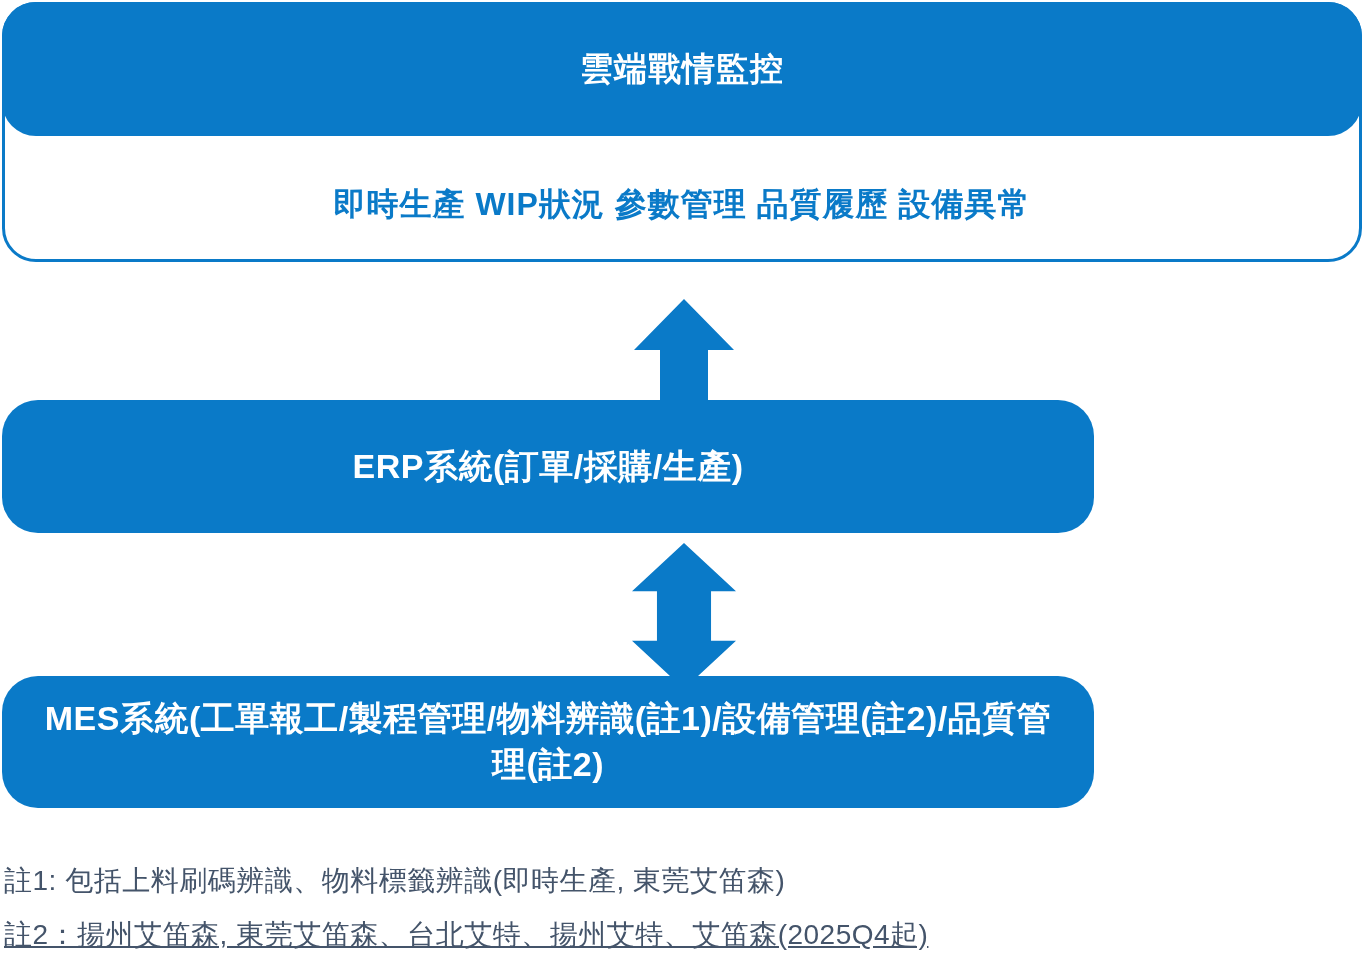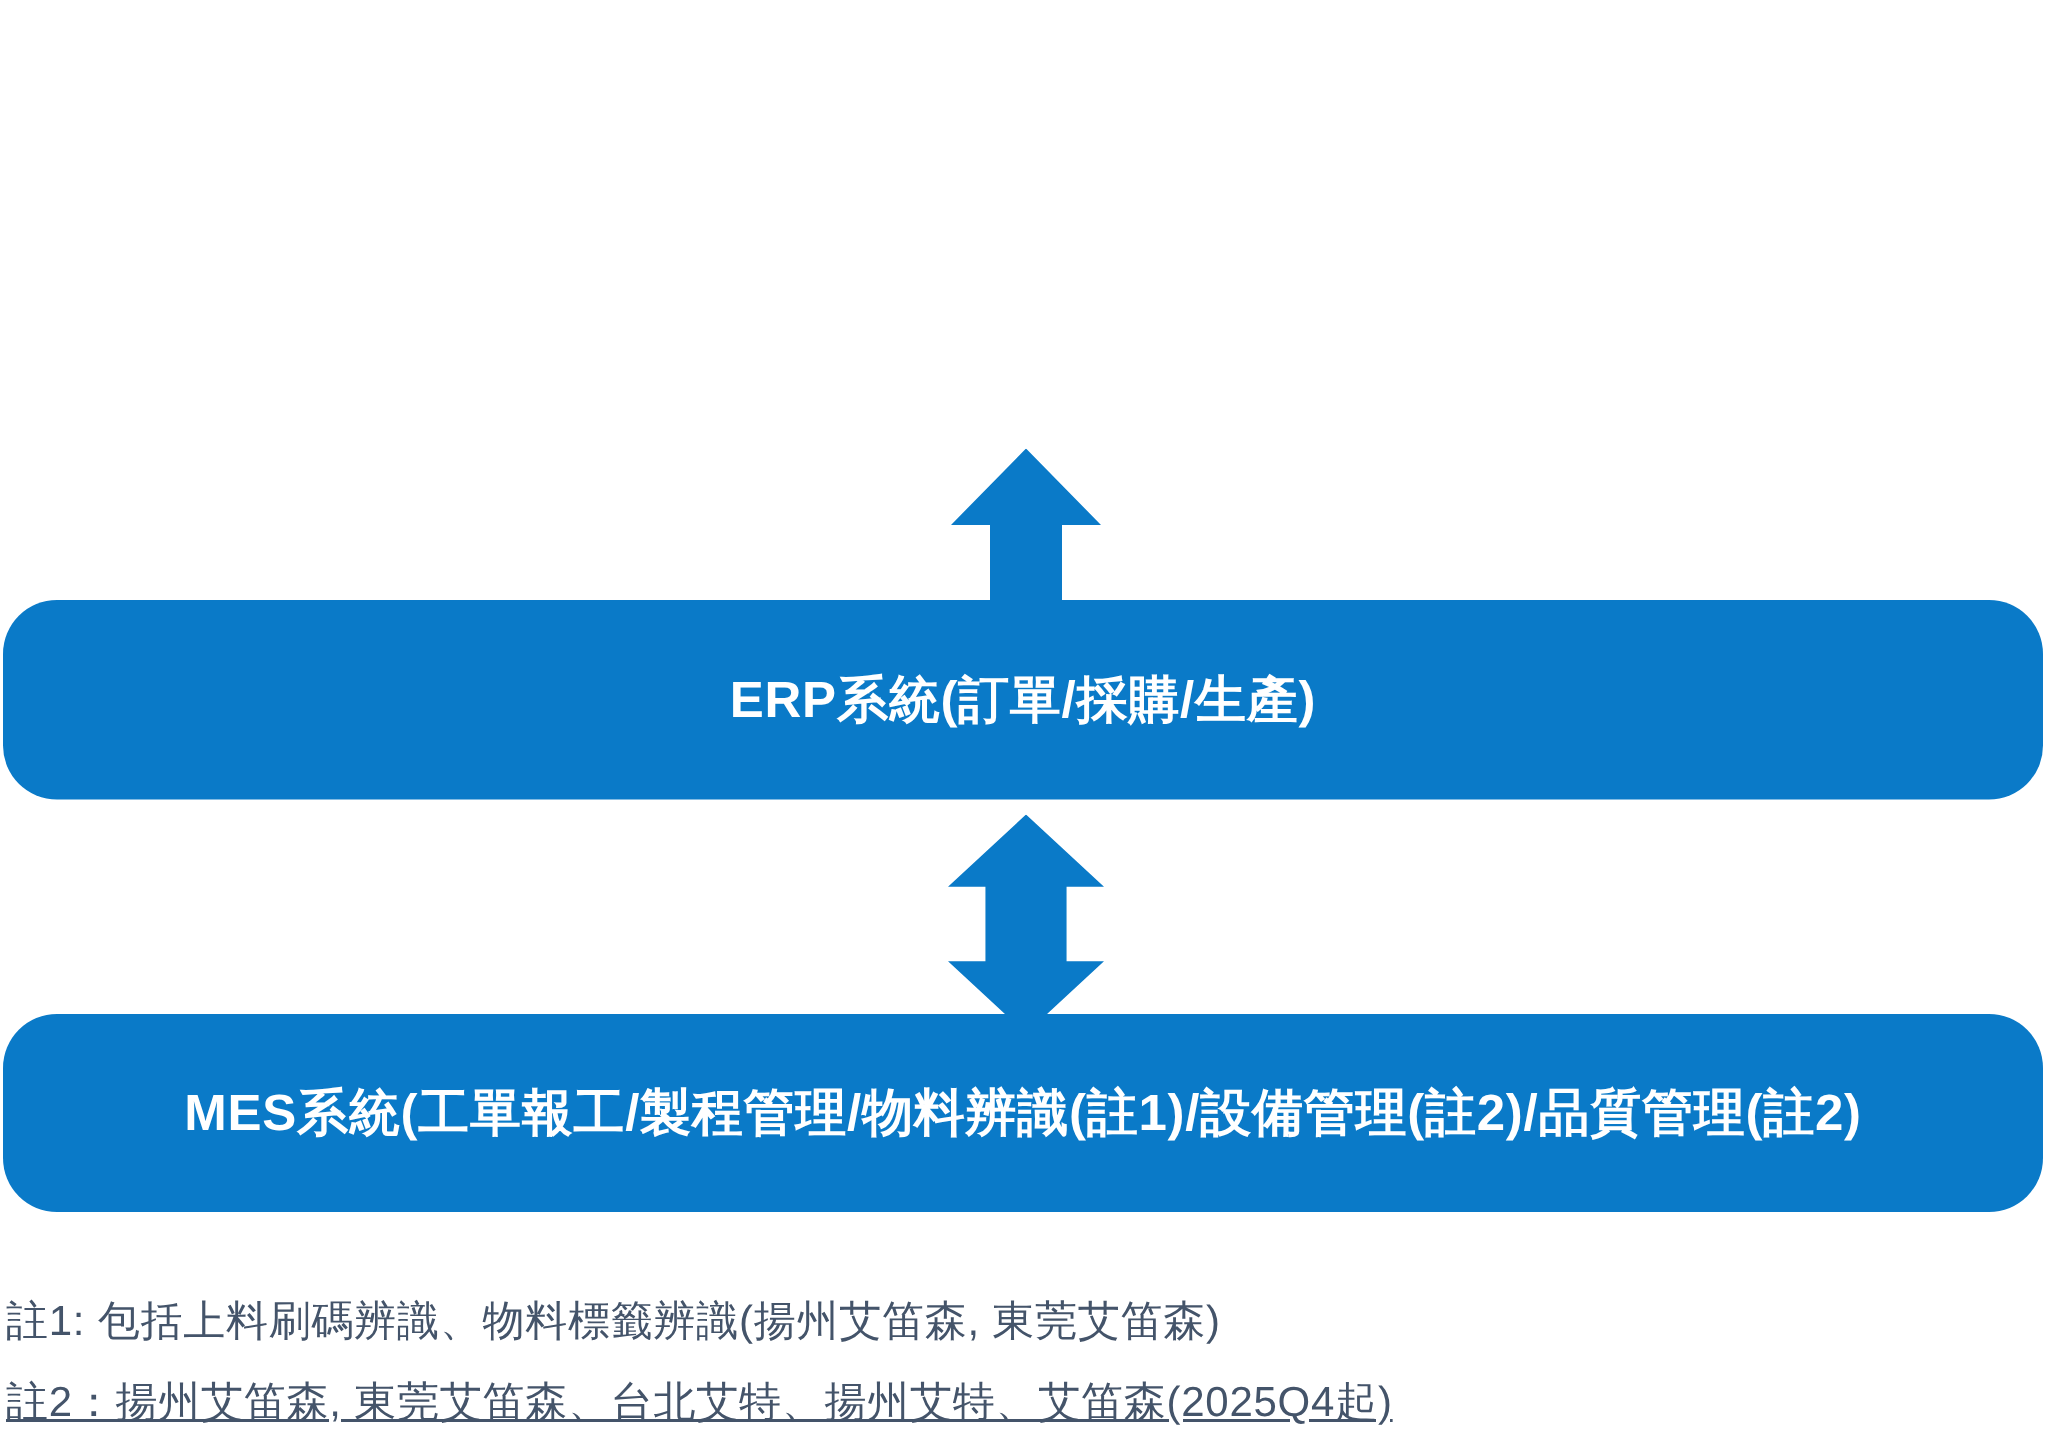--- a/index.html
+++ b/index.html
@@ -51,21 +51,21 @@
     color: #0A7AC8;
     font-size: 32px;
     font-weight: 700;
     letter-spacing: 1px;
   }
 
   
   .bar-box {
     position: absolute;
     left: 2px;
-    width: 1360px;
+    width: 1092px;
     background: #0A7AC8;
     border-radius: 36px;
     display: flex;
     align-items: center;
     justify-content: center;
     box-sizing: border-box;
   }
   .bar-box .bar-label {
     color: #ffffff;
     font-size: 34px;
@@ -104,29 +104,35 @@
     white-space: nowrap;
   }
   .footnote-1 { top: 862px; }
   .footnote-2 { top: 916px; text-decoration: underline; }
 </style>
 </head>
 <body>
 
 <div class="canvas">
 
+  <div class="cloud-section">
+    <div class="cloud-header">
+      <span class="cloud-header-title">雲端戰情監控</span>
+    </div>
+    <div class="cloud-features">即時生產 WIP狀況 參數管理 品質履歷 設備異常</div>
+  </div>
 
   <div class="arrow-up"></div>
 
   <div class="bar-box erp-box">
     <span class="bar-label">ERP系統(訂單/採購/生產)</span>
   </div>
 
   <div class="arrow-updown"></div>
 
   <div class="bar-box mes-box">
     <span class="bar-label">MES系統(工單報工/製程管理/物料辨識(註1)/設備管理(註2)/品質管理(註2)</span>
   </div>
 
-  <div class="footnote footnote-1">註1: 包括上料刷碼辨識、物料標籤辨識(揚州艾笛森, 東莞艾笛森)</div>
+  <div class="footnote footnote-1">註1: 包括上料刷碼辨識、物料標籤辨識(即時生產, 東莞艾笛森)</div>
   <div class="footnote footnote-2">註2：揚州艾笛森, 東莞艾笛森、台北艾特、揚州艾特、艾笛森(2025Q4起)</div>
 
 </div>
 
 </body></html>

